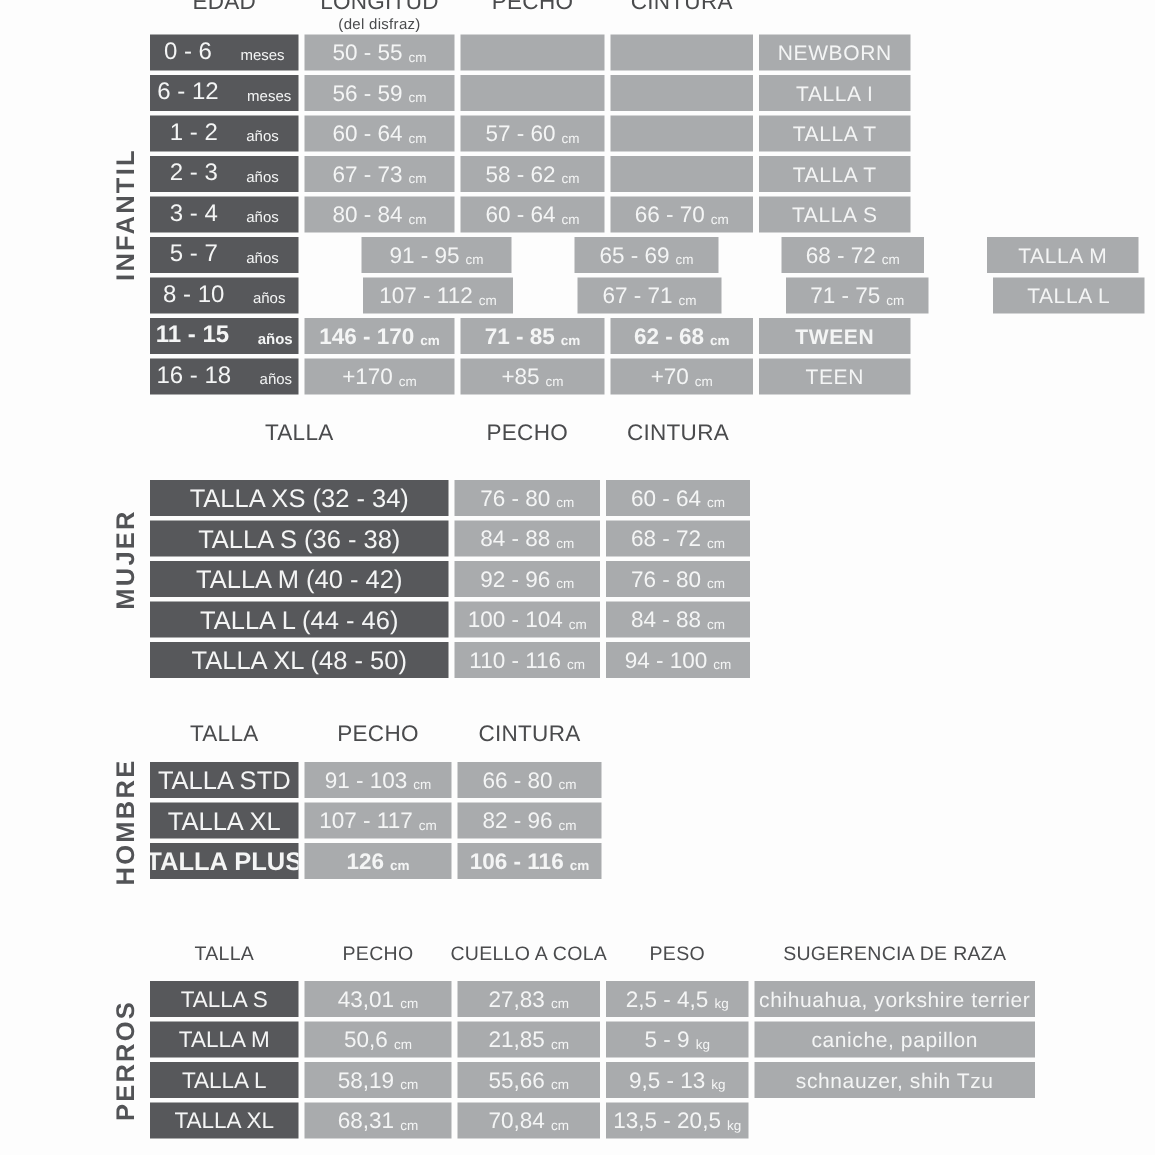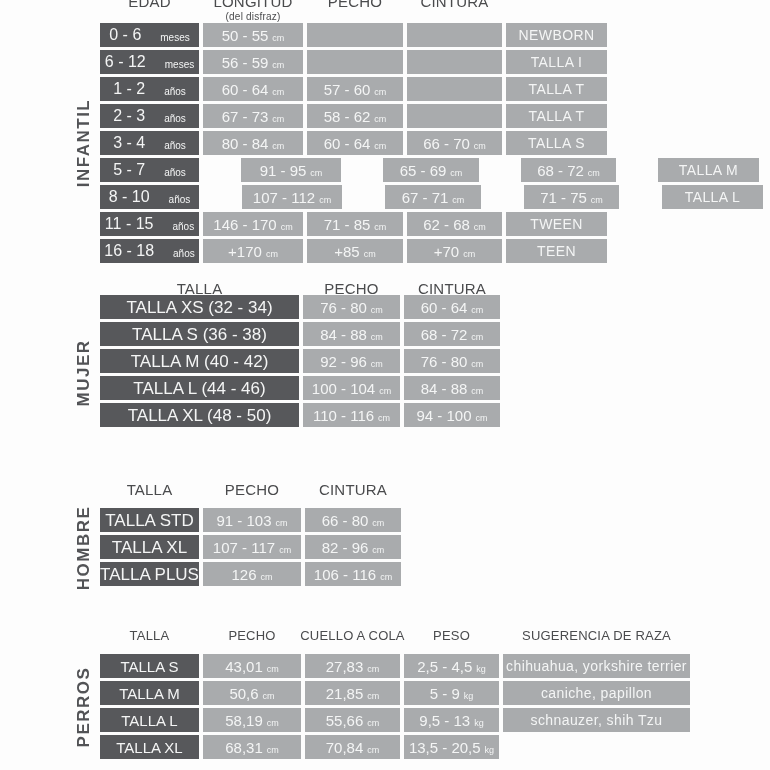--- a/index.html
+++ b/index.html
@@ -176,21 +176,21 @@
           <span class="unit">cm</span>
         </div>
         <div class="cell light">
           <span class="main">71 - 75</span>
           <span class="unit">cm</span>
         </div>
         <div class="cell light">
           <span class="plain">TALLA L</span>
         </div>
       </div>
-      <div class="grow" style="grid-template-columns: 99px 100px 96px 95px 101px;">
+      <div class="grow" style="grid-template-columns: 99px 100px 96px 95px 101px; font-weight: bold;">
         <div class="cell dark">
           <span class="main">11 - 15</span>
           <span class="unit">años</span>
         </div>
         <div class="cell light">
           <span class="main">146 - 170</span>
           <span class="unit">cm</span>
         </div>
         <div class="cell light">
           <span class="main">71 - 85</span>
@@ -231,21 +231,21 @@
       <div class="hcell">
         <span>TALLA</span>
       </div>
       <div class="hcell">
         <span>PECHO</span>
       </div>
       <div class="hcell">
         <span>CINTURA</span>
       </div>
     </div>
-    <div class="grid sec-mujer" style="top: 295px;">
+    <div class="grid sec-mujer" style="top: 320px;">
       <div class="grow" style="grid-template-columns: 199px 97px 96px;">
         <div class="cell dark">
           <span class="main">TALLA XS (32 - 34)</span>
         </div>
         <div class="cell light">
           <span class="main">76 - 80</span>
           <span class="unit">cm</span>
         </div>
         <div class="cell light">
           <span class="main">60 - 64</span>
@@ -337,21 +337,21 @@
         </div>
         <div class="cell light">
           <span class="main">107 - 117</span>
           <span class="unit">cm</span>
         </div>
         <div class="cell light">
           <span class="main">82 - 96</span>
           <span class="unit">cm</span>
         </div>
       </div>
-      <div class="grow" style="grid-template-columns: 99px 98px 96px;">
+      <div class="grow" style="grid-template-columns: 99px 98px 96px; font-weight: bold;">
         <div class="cell dark">
           <span class="main">TALLA PLUS</span>
         </div>
         <div class="cell light">
           <span class="main">126</span>
           <span class="unit">cm</span>
         </div>
         <div class="cell light">
           <span class="main">106 - 116</span>
           <span class="unit">cm</span>

